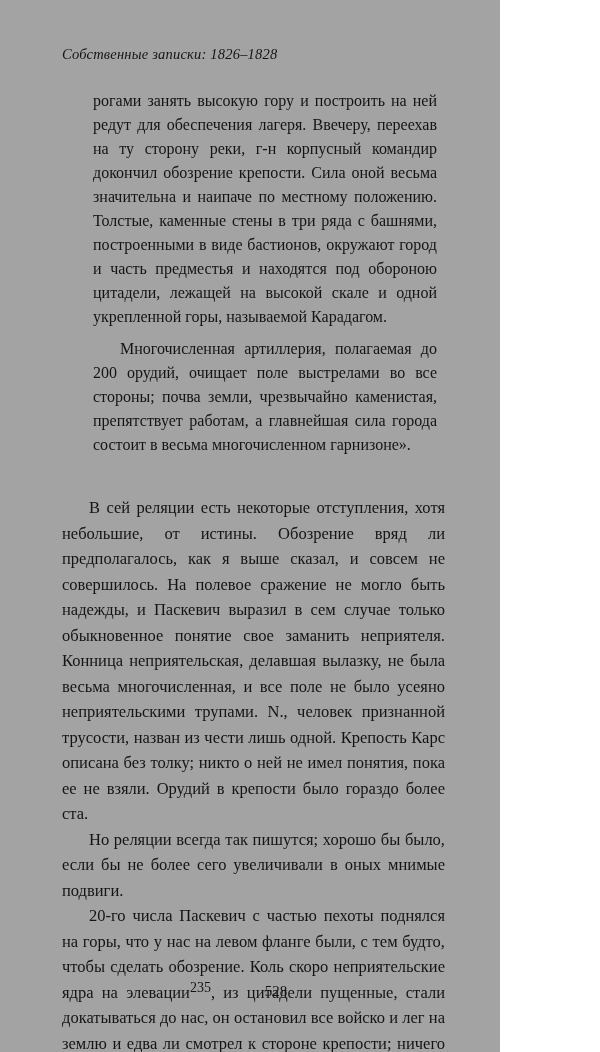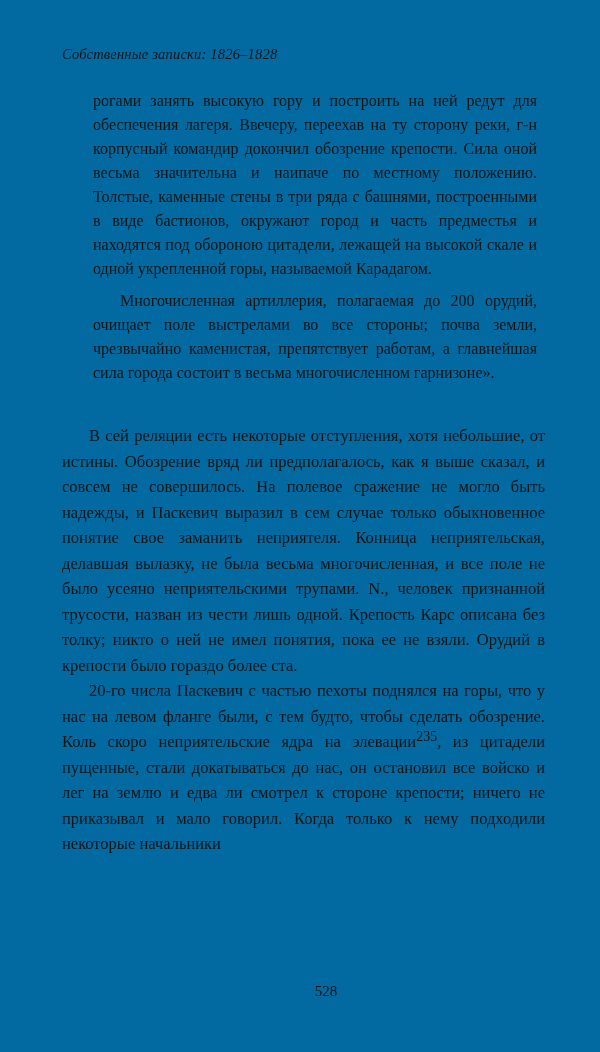--- a/index.html
+++ b/index.html
@@ -9,25 +9,25 @@
   }
   body {
     width: 600px;
     height: 1052px;
     font-family: "Liberation Serif", "DejaVu Serif", serif;
     color: #141414;
     overflow: hidden;
   }
   .page {
     position: relative;
-    width: 600px;
+    width: 500px;
     height: 1052px;
     box-sizing: border-box;
     padding: 46px 55px 0 62px;
-    background: #0369a1;
+    background: #a3a3a3;
   }
   .running-header {
     font-style: italic;
     font-size: 14.5px;
     letter-spacing: 0.2px;
     margin: 0 0 26px 0;
   }
   .quote-block {
     margin-left: 23px;
     font-size: 16px;
@@ -74,18 +74,19 @@
 
   <div class="running-header">Собственные записки: 1826–1828</div>
 
   <div class="quote-block">
     <p>рогами занять высокую гору и построить на ней редут для обеспечения лагеря. Ввечеру, переехав на ту сторону реки, г-н корпусный командир докончил обозрение крепости. Сила оной весьма значительна и наипаче по местному положению. Толстые, каменные стены в три ряда с башнями, построенными в виде бастионов, окружают город и часть предместья и находятся под обороною цитадели, лежащей на высокой скале и одной укрепленной горы, называемой Карадагом.</p>
     <p class="q-indent">Многочисленная артиллерия, полагаемая до 200 орудий, очищает поле выстрелами во все стороны; почва земли, чрезвычайно каменистая, препятствует работам, а главнейшая сила города состоит в весьма многочисленном гарнизоне».</p>
   </div>
 
   <div class="body-text">
     <p class="indent">В сей реляции есть некоторые отступления, хотя небольшие, от истины. Обозрение вряд ли предполагалось, как я выше сказал, и совсем не совершилось. На полевое сражение не могло быть надежды, и Паскевич выразил в сем случае только обыкновенное понятие свое заманить неприятеля. Конница неприятельская, делавшая вылазку, не была весьма многочисленная, и все поле не было усеяно неприятельскими трупами. N., человек признанной трусости, назван из чести лишь одной. Крепость Карс описана без толку; никто о ней не имел понятия, пока ее не взяли. Орудий в крепости было гораздо более ста.</p>
+    <p class="indent">Но реляции всегда так пишутся; хорошо бы было, если бы не более сего увеличивали в оных мнимые подвиги.</p>
     <p class="indent"><span>20-го числа Паскевич с частью пехоты поднялся на горы, что у нас на левом фланге были, с тем будто, чтобы сделать обозрение. Коль скоро неприятельские ядра на элевации</span><sup class="fn">235</sup><span>, из цитадели пущенные, стали докатываться до нас, он остановил все войско и лег на землю и едва ли смотрел к стороне крепости; ничего не приказывал и мало говорил. Когда только к нему подходили некоторые начальники</span></p>
   </div>
 
   <div class="page-number">528</div>
 
 </div>
 
 </body></html>

